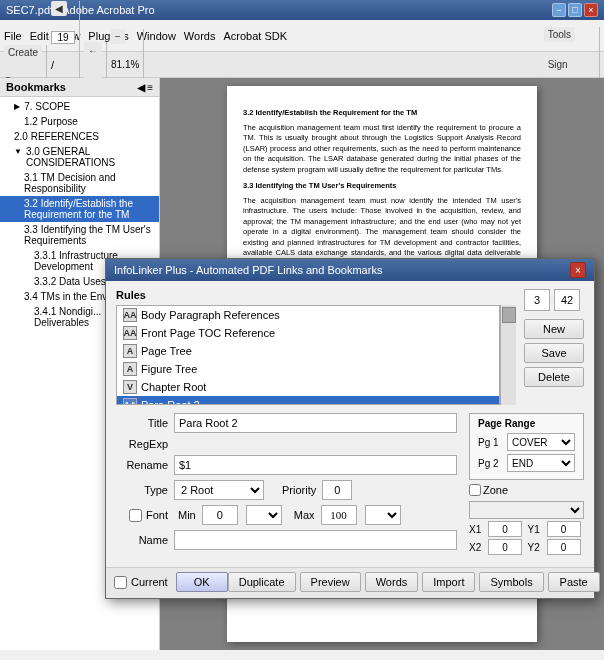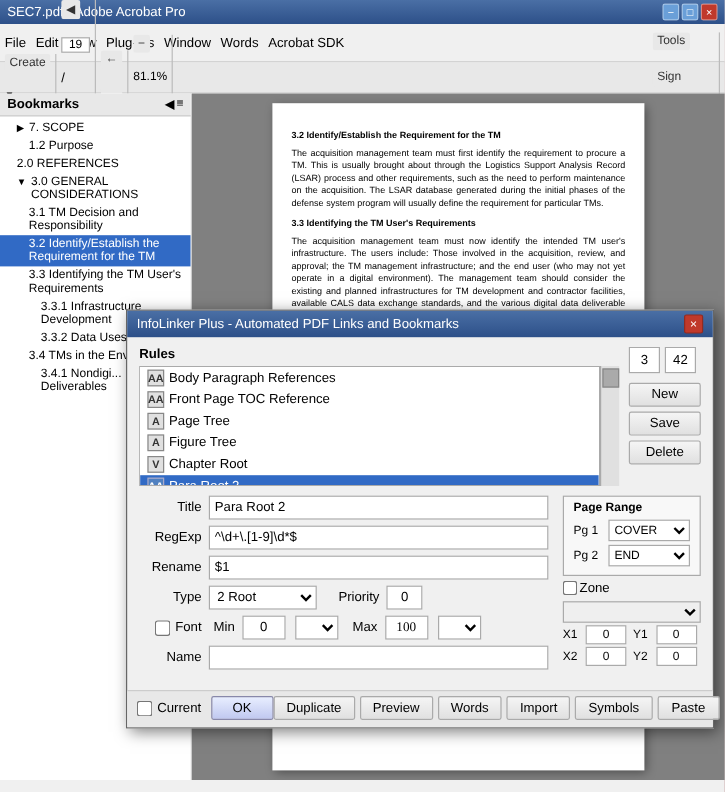--- a/index.html
+++ b/index.html
@@ -667,21 +667,20 @@
     <div class="main-form-area">
       <div class="left-form">
 
         <div class="form-row">
           <span class="form-label">Title</span>
           <input type="text" class="form-input" value="Para Root 2" style="">
         </div>
 
         <div class="form-row">
           <span class="form-label">RegExp</span>
-          <input type="text" class="form-input" value="^\d+\.[1-9]\d*$" style="">
         </div>
 
         <div class="form-row">
           <span class="form-label">Rename</span>
           <input type="text" class="form-input" value="$1" style="">
         </div>
 
         <div class="form-row">
           <span class="form-label">Type</span>
           <select class="form-select" style="width:90px;">

